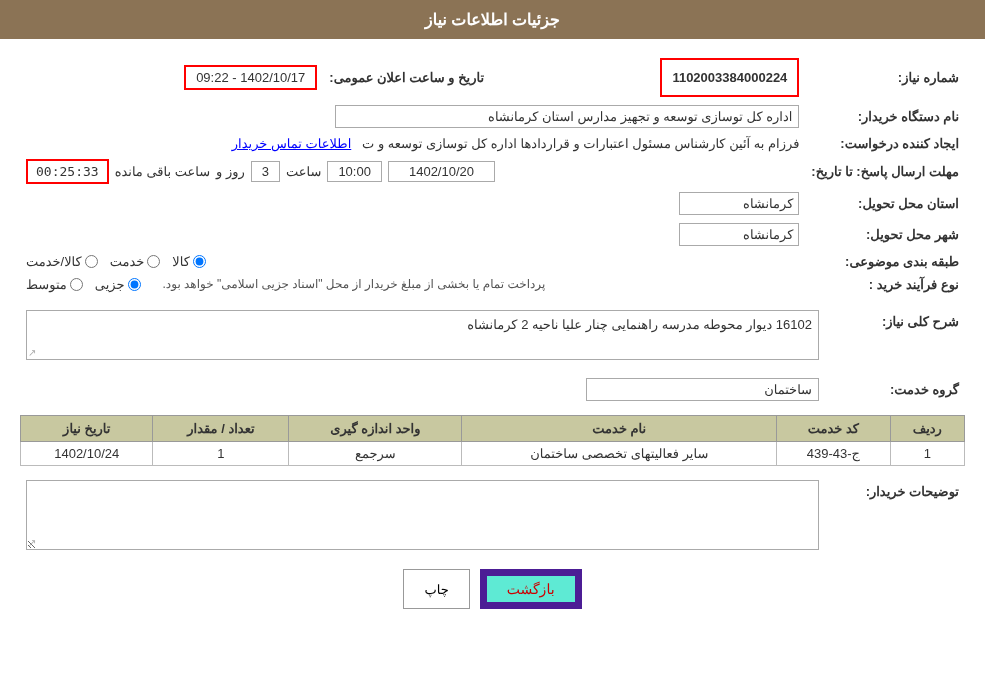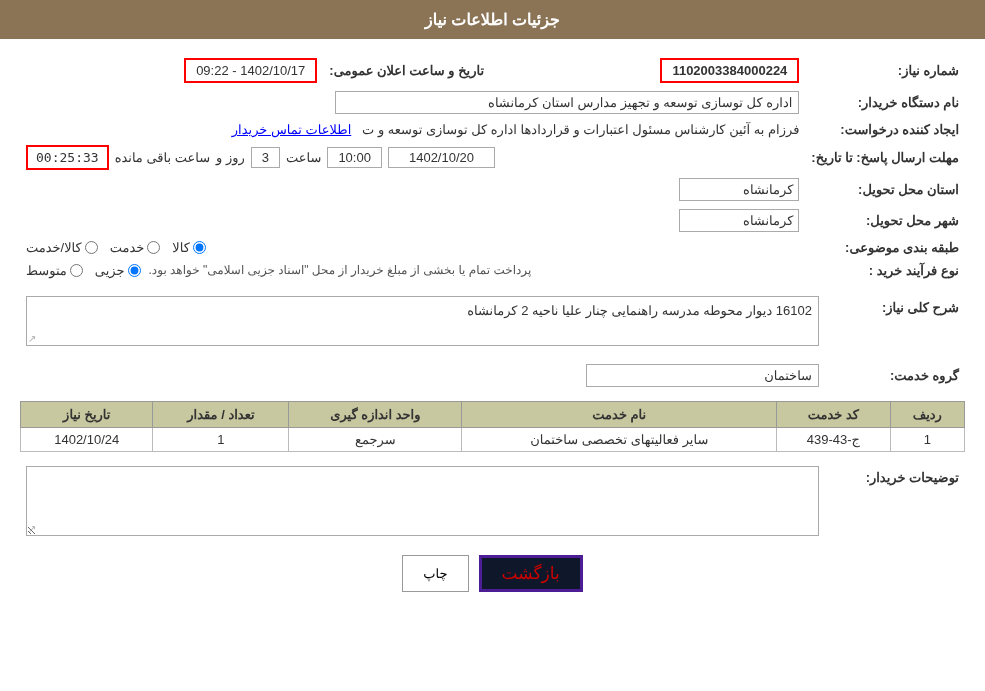--- a/index.html
+++ b/index.html
@@ -48,21 +48,21 @@
     }
     .input-box {
       border: 1px solid #aaa;
       padding: 3px 6px;
       background: #fff;
       display: inline-block;
       min-height: 22px;
     }
     .number-box {
       border: 2px solid #f00;
-      padding: 3px 10px;
+      padding: 10px 10px;
       background: #fff;
       display: inline-block;
       min-height: 24px;
       font-weight: bold;
     }
     .date-box {
       border: 2px solid #f00;
       padding: 3px 10px;
       background: #fff;
       display: inline-block;
@@ -110,25 +110,25 @@
     }
     .btn-print {
       background: #fff;
       border: 1px solid #999;
       padding: 5px 20px;
       cursor: pointer;
       font-size: 13px;
       font-family: Tahoma, Arial, sans-serif;
     }
     .btn-back {
-      background: #0f172a;
-      border: 3px solid #4c1d95;
+      background: #5eead4;
+      border: 7px solid #4c1d95;
       padding: 5px 20px;
       cursor: pointer;
-      font-size: 17px;
+      font-size: 14px;
       font-family: Tahoma, Arial, sans-serif;
       color: #c00;
     }
     .radio-group {
       display: flex;
       gap: 12px;
       flex-direction: row-reverse;
       align-items: center;
     }
     .radio-item {
@@ -256,21 +256,21 @@
               <label>کالا</label>
               <input type="radio" name="category" checked="" style="">
             </div>
           </div>
         </td>
       </tr>
 
       <tr>
         <td class="label-cell">نوع فرآیند خرید :</td>
         <td colspan="3" class="value-cell">
-          <div style="display:flex;flex-direction:row-reverse;align-items:flex-start;gap:8px;">
+          <div style="display:flex;flex-direction:row-reverse;align-items:flex-start;gap:22px;">
             <div class="radio-group">
               <div class="radio-item">
                 <label>متوسط</label>
                 <input type="radio" name="ptype" style="">
               </div>
               <div class="radio-item">
                 <label>جزیی</label>
                 <input type="radio" name="ptype" checked="" style="">
               </div>
             </div>

